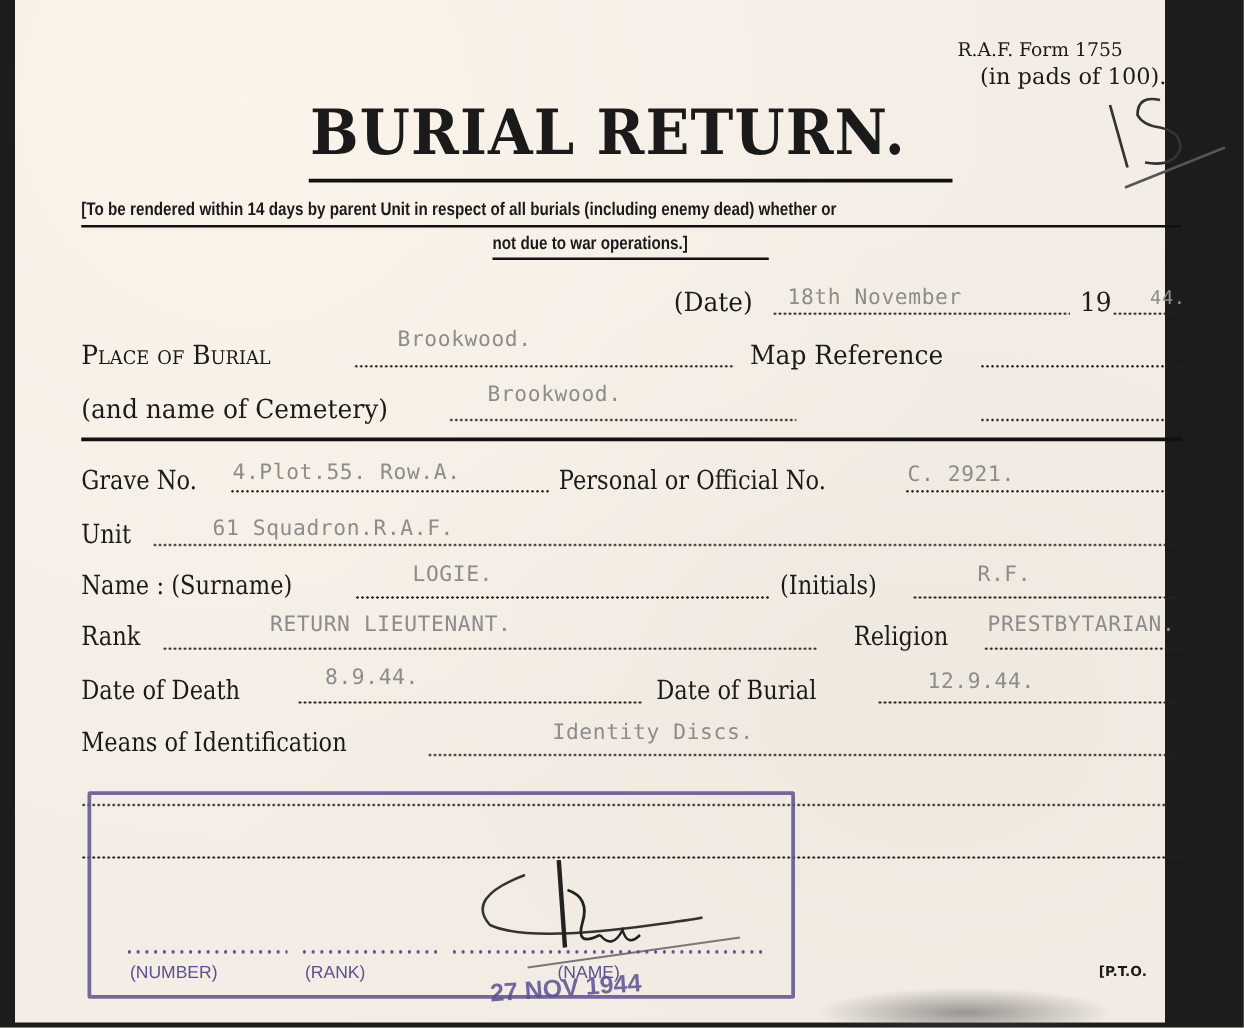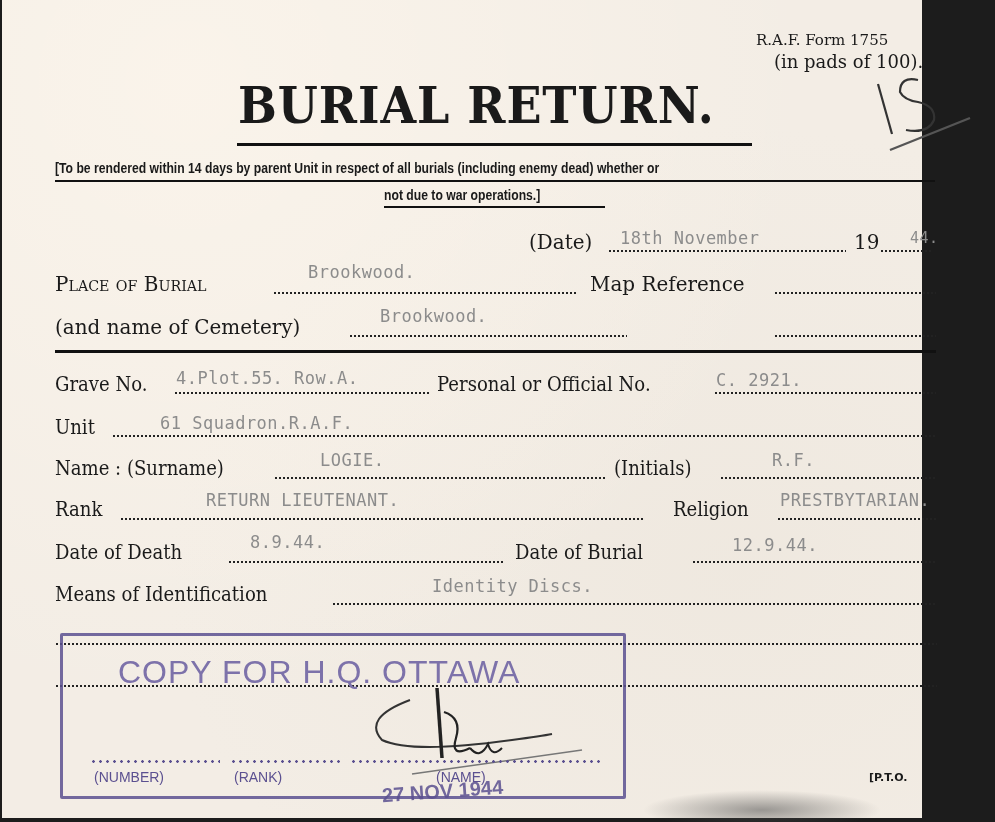--- a/index.html
+++ b/index.html
@@ -2,21 +2,21 @@
 <html><head>
 <meta charset="utf-8">
 <style>
   html, body { margin: 0; padding: 0; }
   body {
     width: 995px; height: 822px; overflow: hidden; position: relative;
     background: #1c1c1c;
     font-family: "DejaVu Serif", serif;
   }
   .paper {
-    position: absolute; left: 2px; top: 0; width: 920px; height: 818px;
+    position: absolute; left: 12px; top: 0; width: 920px; height: 818px;
     background: #f3ede5;
     background-image:
       radial-gradient(ellipse at 20% 10%, rgba(255,248,238,0.6), transparent 60%),
       radial-gradient(ellipse at 80% 70%, rgba(235,228,218,0.5), transparent 55%);
     color: #1a1a1a;
   }
   .abs { position: absolute; white-space: nowrap; }
   .formno { font-family: "DejaVu Serif", serif; font-size: 15px; }
   .formsub { font-family: "DejaVu Serif", serif; font-size: 18px; }
   .title {
@@ -138,21 +138,20 @@
   <div class="abs typed" style="left:730px; top:535px;">12.9.44.</div>
 
   <div class="abs label condensed" style="left:53px; top:582px;">Means of Identification</div>
   <div class="dots" style="left:330px; top:603px; width:605px;"></div>
   <div class="abs typed" style="left:430px; top:576px;">Identity Discs.</div>
 
   <div class="dots" style="left:53px; top:643px; width:882px;"></div>
   <div class="dots" style="left:53px; top:685px; width:882px;"></div>
 
   <div class="stamp-box"></div>
-  <div class="abs stamp-text" style="left:116px; top:654px;">COPY FOR H.Q. OTTAWA</div>
 
   <div class="abs" style="left:350px; top:688px;">
     <svg width="240" height="90" viewBox="0 0 240 90">
       <path d="M58 12 Q10 30 30 52 Q60 66 160 52 Q190 48 200 46" stroke="#333" stroke-width="2" fill="none"></path>
       <path d="M85 0 L90 70" stroke="#222" stroke-width="3.5" fill="none"></path>
       <path d="M92 24 Q110 30 104 50 Q98 70 118 60" stroke="#222" stroke-width="2.2" fill="none"></path>
       <path d="M118 60 Q128 72 136 56 Q140 70 150 60" stroke="#222" stroke-width="2" fill="none"></path>
       <path d="M60 86 L230 62" stroke="#777" stroke-width="1.5" fill="none"></path>
     </svg>
   </div>

